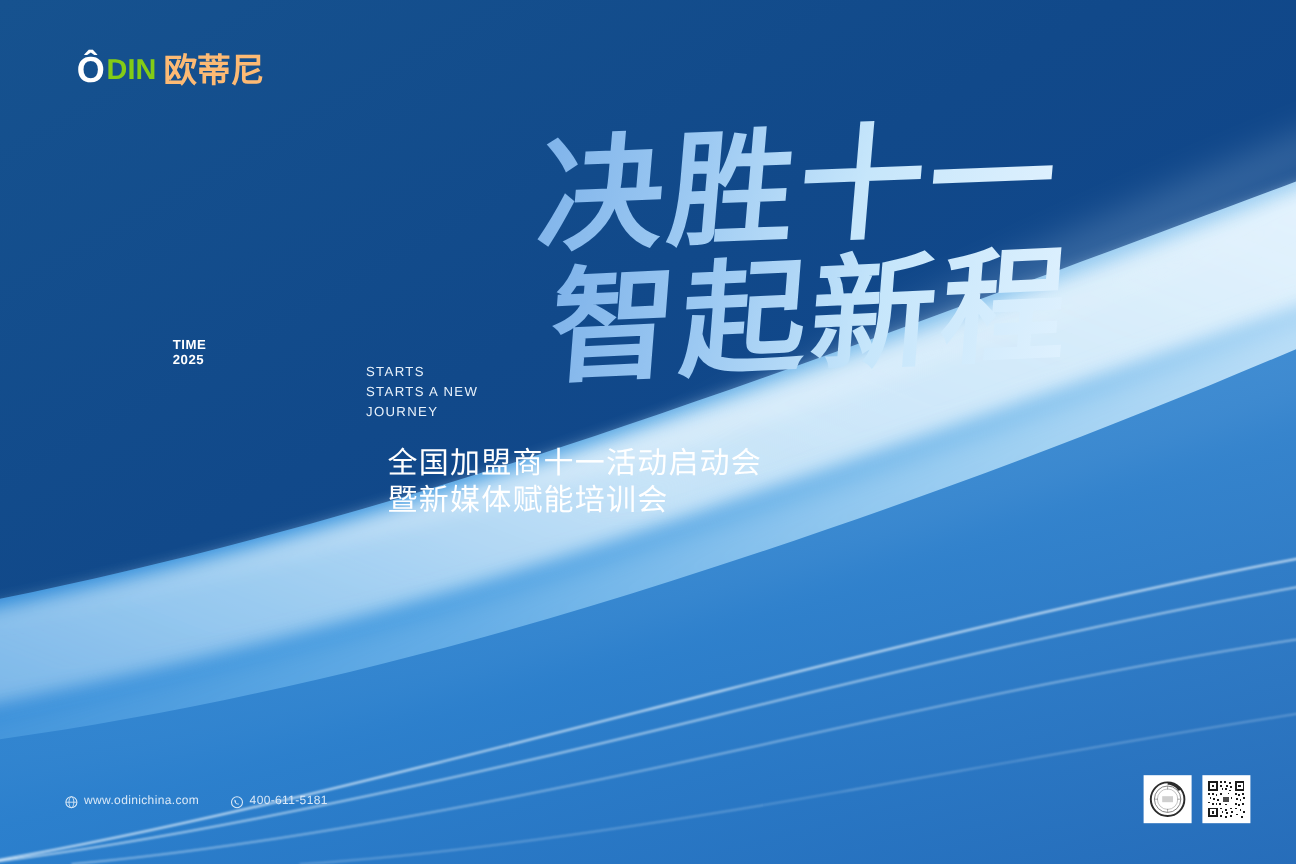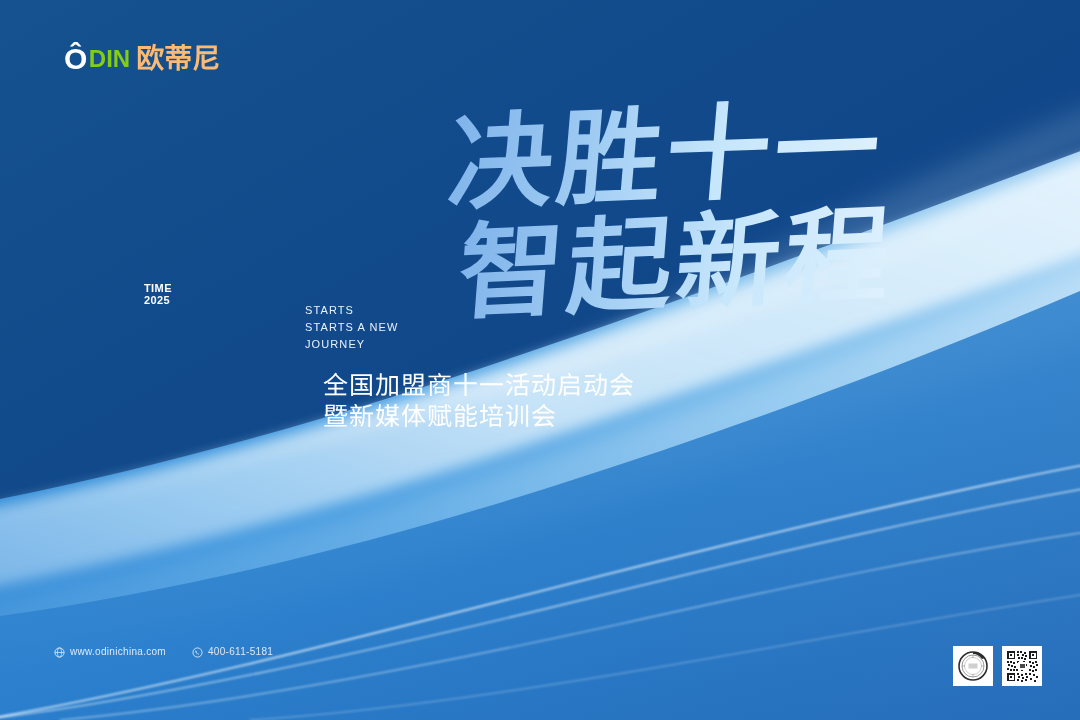--- a/index.html
+++ b/index.html
@@ -117,21 +117,21 @@
   .footer{
     position:absolute;left:54px;top:645px;
     z-index:9;
   }
   .footer-company{
     font-family:"DejaVu Sans","Liberation Sans",sans-serif;
     font-size:13px;line-height:18px;font-weight:700;color:#ffffff;
     letter-spacing:0.3px;
   }
   .footer-contacts{
-    display:flex;align-items:center;gap:26px;margin-top:0;
+    display:flex;align-items:center;gap:26px;margin-top:16px;
   }
   .fc-item{
     display:flex;align-items:center;gap:5px;
     font-size:10px;line-height:14px;color:#dbe9f7;letter-spacing:0.3px;
   }
   .ico{
     width:11px;height:11px;flex:0 0 11px;
     display:flex;align-items:center;justify-content:center;
   }
   .ico svg{display:block;}

